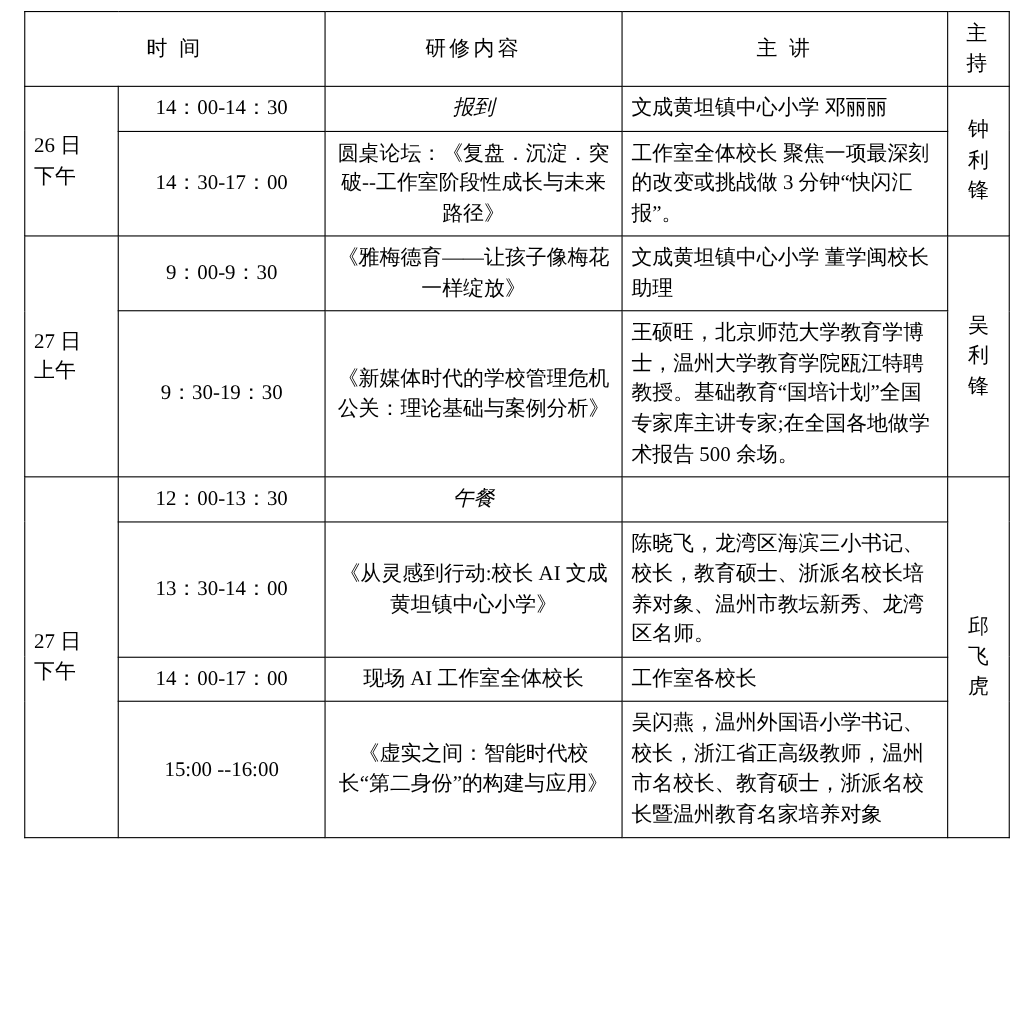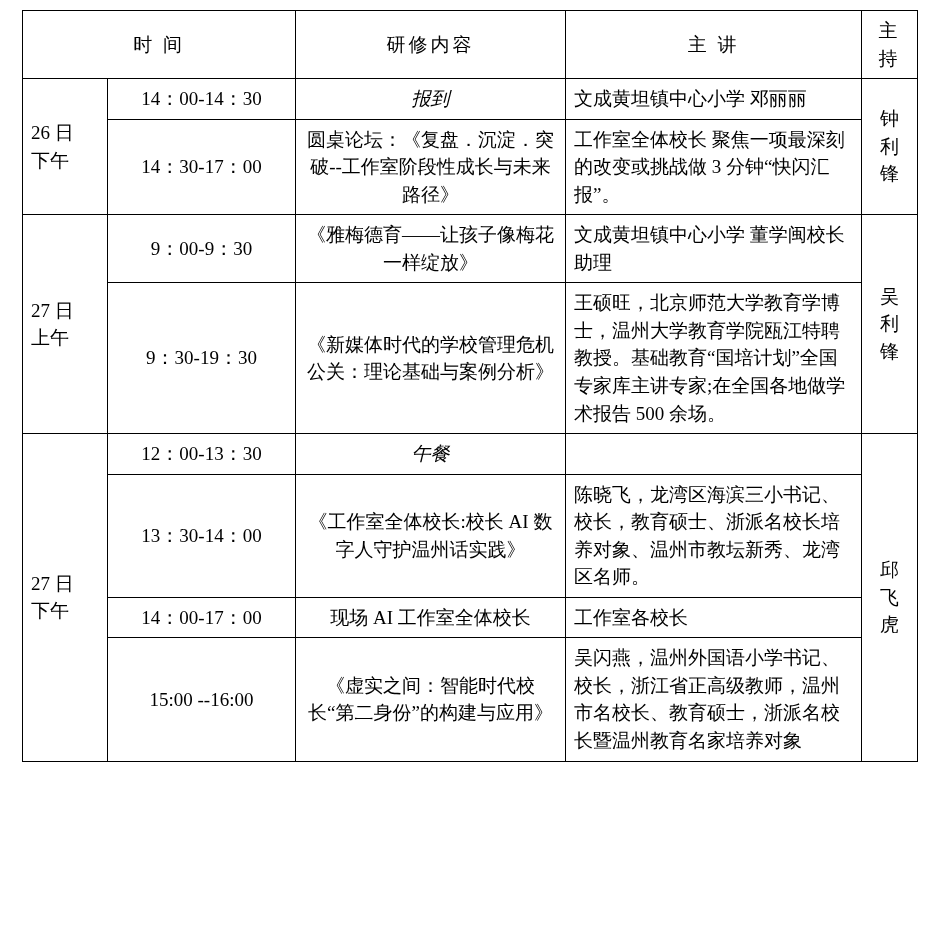--- a/index.html
+++ b/index.html
@@ -165,21 +165,21 @@
         <td class="hostcell" rowspan="4">
           <span class="vert">
             <span>邱</span>
             <span>飞</span>
             <span>虎</span>
           </span>
         </td>
       </tr>
       <tr>
         <td class="timecell">13：30-14：00</td>
-        <td class="contentcell">《工作室全体校长:校长 AI 数字人守护温州话实践》</td>
+        <td class="contentcell">《从灵感到行动:校长 AI 文成黄坦镇中心小学》</td>
         <td class="speakercell">陈晓飞，龙湾区海滨三小书记、校长，教育硕士、浙派名校长培养对象、温州市教坛新秀、龙湾区名师。</td>
       </tr>
       <tr>
         <td class="timecell">14：00-17：00</td>
         <td class="contentcell">现场 AI 工作室全体校长</td>
         <td class="speakercell">工作室各校长</td>
       </tr>
       <tr>
         <td class="timecell">15:00 --16:00</td>
         <td class="contentcell">《虚实之间：智能时代校长“第二身份”的构建与应用》</td>

